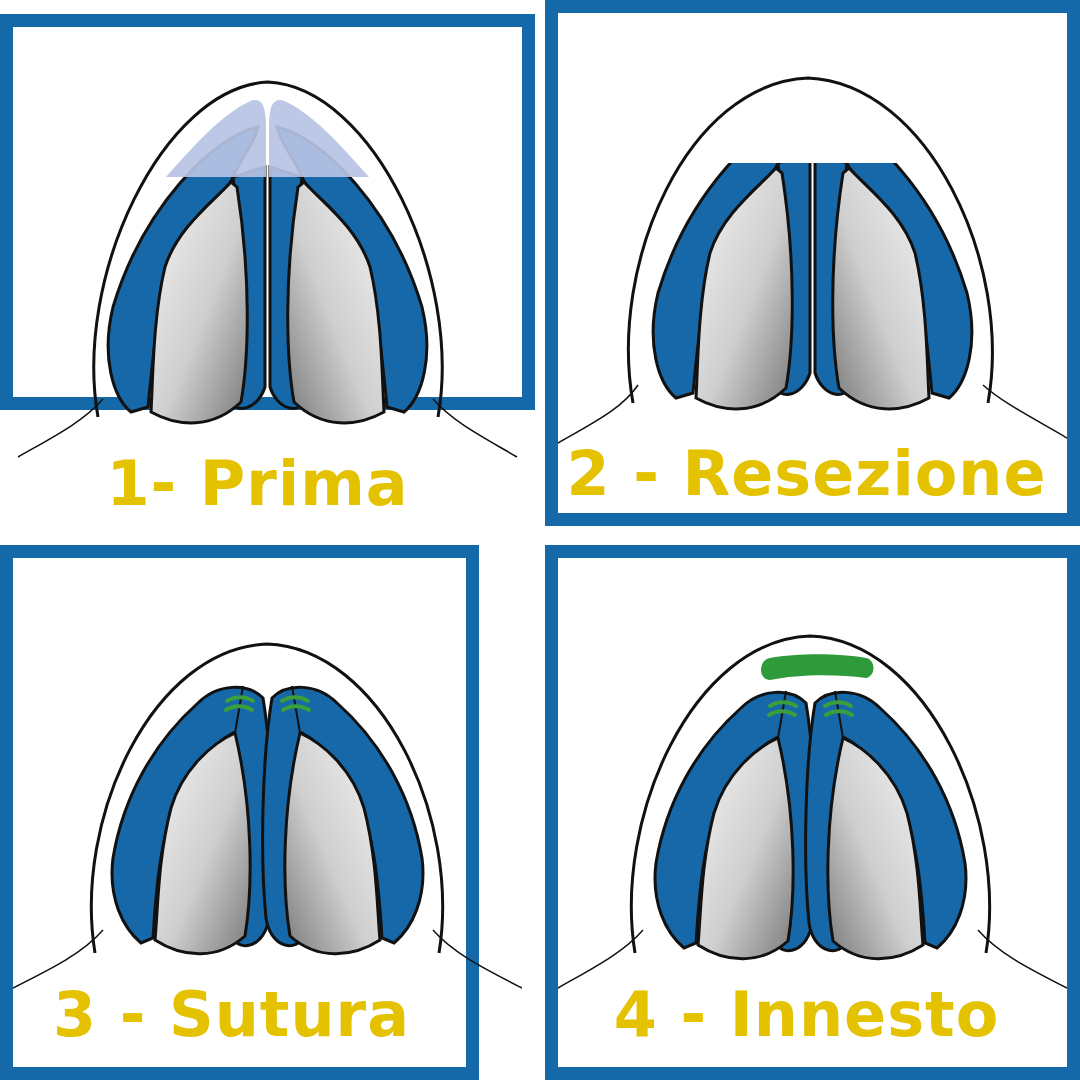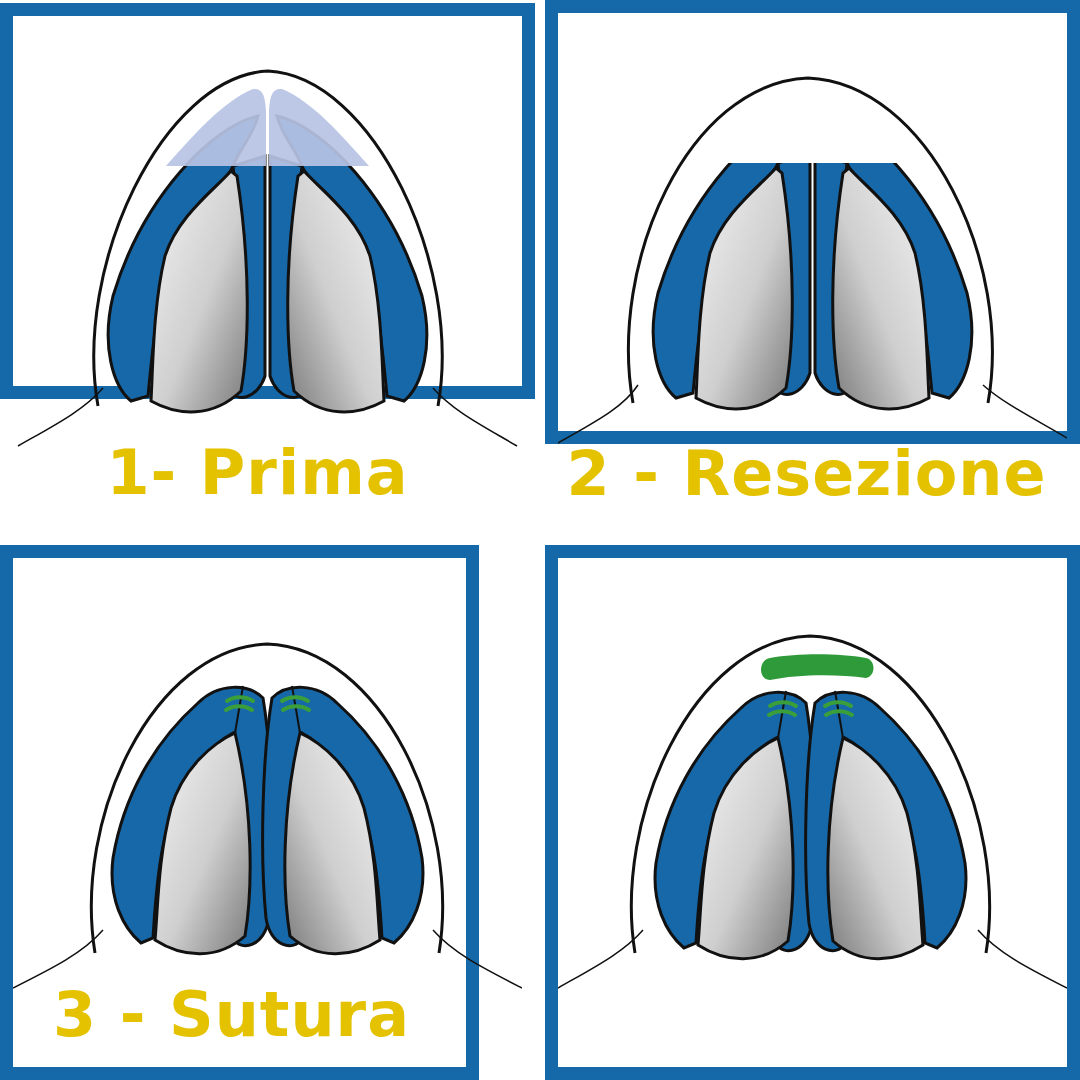--- a/index.html
+++ b/index.html
@@ -2,22 +2,22 @@
 <html><head>
 <meta charset="utf-8">
 <style>
   html, body { margin:0; padding:0; background:#ffffff; }
   body { width:1080px; height:1080px; position:relative; overflow:hidden; font-family:"DejaVu Sans", sans-serif; }
   .grid { position:absolute; left:0; top:0; width:1080px; height:1080px; }
   .panel {
     position:absolute; box-sizing:border-box; background:#ffffff;
     border:13px solid #1569a8;
   }
-  #p1 { left:0; top:3px; width:535px; height:396px; }
-  #p2 { left:545px; top:0; width:535px; height:444px;padding-left:12px; }
+  #p1 { left:0; top:14px; width:535px; height:396px; }
+  #p2 { left:545px; top:0; width:535px; height:526px;padding-left:12px; }
   #p3 { left:0; top:545px; width:479px; height:535px; }
   #p4 { left:545px; top:545px; width:535px; height:535px; }
   .panel svg { position:absolute; left:0; top:0; width:509px; height:509px; }
   .label {
     position:absolute; left:0; right:0; text-align:center;
     color:#e4c200; font-weight:bold; font-size:62px; letter-spacing:1px;
     font-family:"DejaVu Sans", sans-serif; white-space:nowrap;
   }
   #p1 .label { top:420px; left:-20px; }
   #p2 .label { top:424px; left:-12px; }
@@ -153,15 +153,16 @@
       <path d="M 277 133 L 285 180" stroke="#111" stroke-width="2"></path>
       <path d="M 220 180 C 198 190, 168 215, 156 255 C 143 305, 143 355, 140 387 C 168 405, 203 407, 230 383 C 238 335, 238 255, 220 180 Z" fill="url(#gL4)" stroke="#111" stroke-width="3"></path>
       <path d="M 285 180 C 307 190, 337 215, 349 255 C 362 305, 362 355, 365 387 C 337 405, 302 407, 275 383 C 267 335, 267 255, 285 180 Z" fill="url(#gR4)" stroke="#111" stroke-width="3"></path>
       <g stroke="#3a9f3a" stroke-width="4" fill="none" stroke-linecap="round">
         <path d="M 212 148 C 220 143, 230 143, 238 148"></path>
         <path d="M 211 157 C 219 152, 229 152, 237 157"></path>
         <path d="M 267 148 C 275 143, 285 143, 293 148"></path>
         <path d="M 268 157 C 276 152, 286 152, 294 157"></path>
       </g>
     </svg>
+    <div class="label">4 - Innesto</div>
   </div>
 
 </div>
 
 </body></html>

